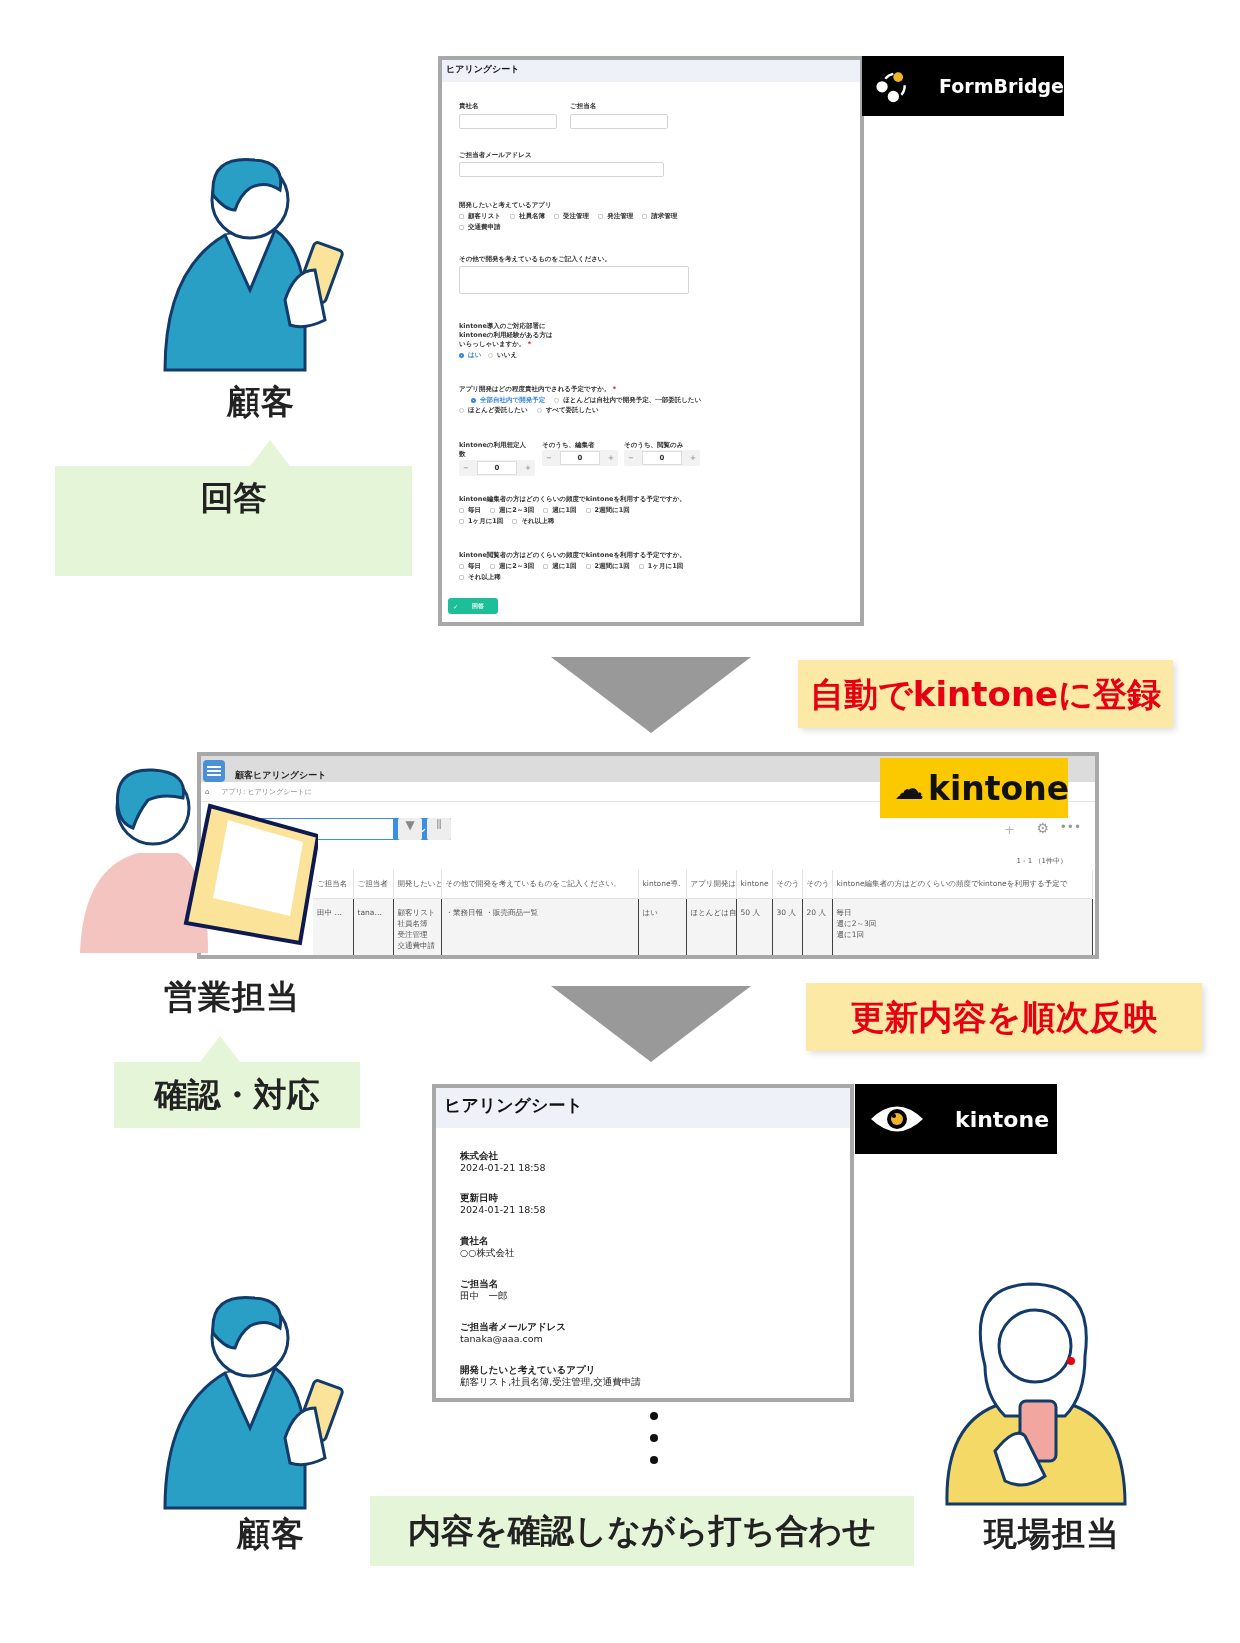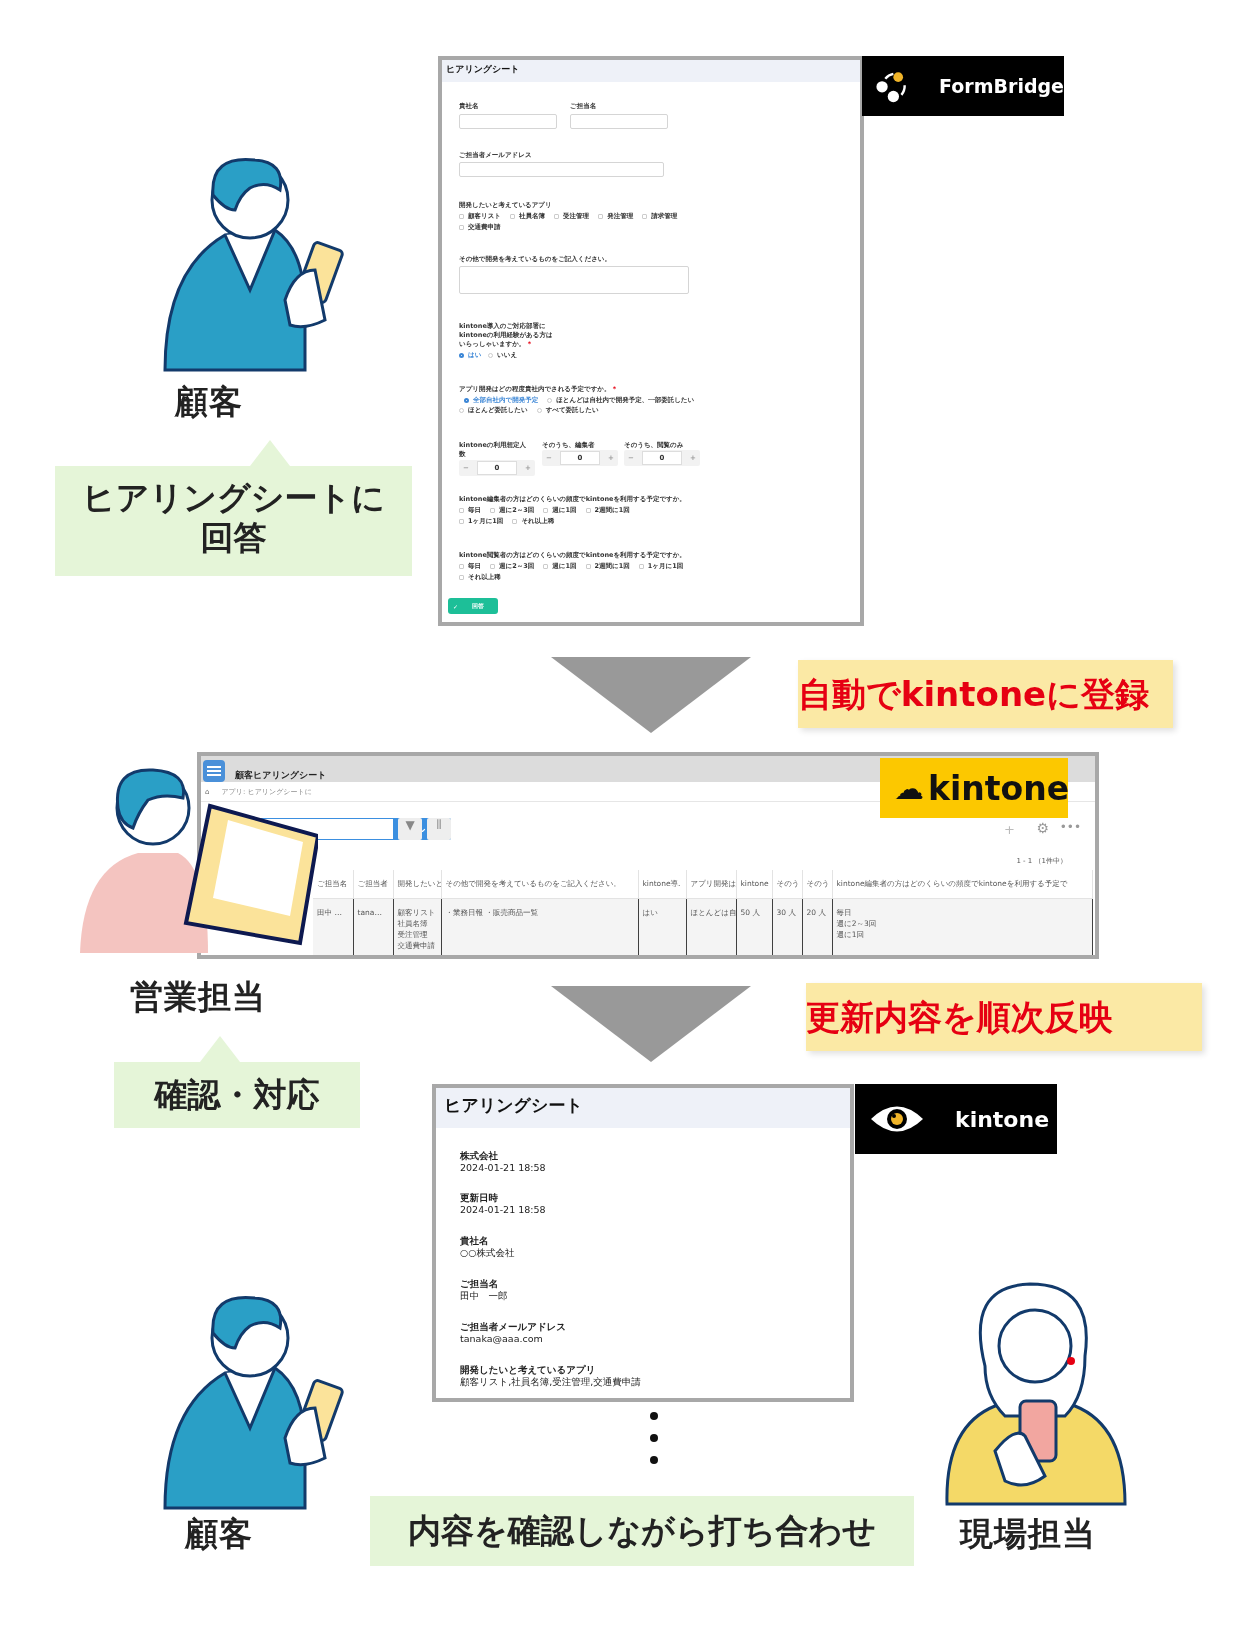--- a/index.html
+++ b/index.html
@@ -1,23 +1,23 @@
 <!DOCTYPE html>
 <html><head>
 <meta charset="utf-8">
 <style>
 *{box-sizing:border-box;margin:0;padding:0}
 body{width:1240px;height:1643px;background:#fff;position:relative;overflow:hidden;font-family:"DejaVu Sans","Liberation Sans",sans-serif;color:#222}
 .abs{position:absolute}
 
 .person{position:absolute}
-.role-label{position:absolute;font-size:33px;font-weight:bold;color:#222;text-align:left;letter-spacing:1px}
+.role-label{position:absolute;font-size:33px;font-weight:bold;color:#222;text-align:right;letter-spacing:1px}
 .callout{position:absolute;background:#e5f5d8;color:#222;font-weight:bold;text-align:center;line-height:1.2}
 .callout .tip{position:absolute;width:0;height:0;border-left:20px solid transparent;border-right:20px solid transparent;border-bottom:26px solid #e5f5d8;top:-26px}
-.note{position:absolute;background:#fbe9a5;color:#e60012;font-weight:bold;text-align:left;box-shadow:3px 3px 6px rgba(0,0,0,0.12)}
+.note{position:absolute;background:#fbe9a5;color:#e60012;font-weight:bold;text-align:center;box-shadow:3px 3px 6px rgba(0,0,0,0.12)}
 .arrow-down{position:absolute;width:0;height:0;border-left:100px solid transparent;border-right:100px solid transparent;border-top:76px solid #999}
 
 .fb{position:absolute;left:438px;top:56px;width:426px;height:570px;border:4px solid #a8a8a8;background:#fff;font-size:7px;font-weight:bold;color:#333;overflow:hidden}
 .fb-head{height:22px;background:#eef1f8;font-size:9px;padding:3px 4px;color:#111}
 .fb .lbl{position:absolute;font-size:6.5px}
 .fb .inp{position:absolute;border:1px solid #d5d5d5;border-radius:2px;background:#fff}
 .fb .opt{position:absolute;font-size:6.5px;white-space:nowrap}
 .fb .chk{display:inline-block;width:5px;height:5px;border:1px solid #ccc;border-radius:1px;margin:0 4px 0 0;vertical-align:middle}
 .fb .rad{display:inline-block;width:5px;height:5px;border:1px solid #ccc;border-radius:50%;margin:0 4px 0 0;vertical-align:middle}
 .fb .rad.on{border:2px solid #3b86d6}
@@ -54,21 +54,20 @@
   <path d="M10 220 Q10 120 70 85 L120 80 Q150 100 150 160 L150 220 Z" fill="#2a9fc6" stroke="#123a6b" stroke-width="3"></path>
   <path d="M70 85 L95 140 L120 80" fill="#fff" stroke="#123a6b" stroke-width="3"></path>
   <circle cx="95" cy="50" r="38" fill="#fff" stroke="#123a6b" stroke-width="3"></circle>
   <path d="M58 45 Q55 5 100 10 Q130 12 125 40 Q110 30 95 38 Q85 45 80 60 Q70 60 58 45Z" fill="#2a9fc6" stroke="#123a6b" stroke-width="3"></path>
   <rect x="150" y="95" width="30" height="55" rx="4" transform="rotate(20 165 122)" fill="#fbe39a" stroke="#123a6b" stroke-width="3"></rect>
   <path d="M130 150 Q140 120 160 120 L170 170 Q150 180 135 175Z" fill="#fff" stroke="#123a6b" stroke-width="3"></path>
 </svg>
 <div class="role-label" style="left:175px;top:380px;width:120px">顧客</div>
 <div class="callout" style="left:55px;top:466px;width:357px;height:110px;font-size:33px;padding-top:12px">
   <div class="tip" style="left:195px"></div>
-  <div>ヒアリングシートに</div>
   <div>回答</div>
 </div>
 
 <div class="fb">
   <div class="fb-head">ヒアリングシート</div>
   <div class="lbl" style="left:17px;top:42px">貴社名</div>
   <div class="inp" style="left:17px;top:54px;width:98px;height:15px"></div>
   <div class="lbl" style="left:128px;top:42px">ご担当名</div>
   <div class="inp" style="left:128px;top:54px;width:98px;height:15px"></div>
   <div class="lbl" style="left:17px;top:91px">ご担当者メールアドレス</div>
@@ -90,21 +89,21 @@
     <div>kintone導入のご対応部署に</div>
     <div>kintoneの利用経験がある方は</div>
     <div><span>いらっしゃいますか。</span> <span class="req">*</span></div>
   </div>
   <div class="opt" style="left:17px;top:291px">
     <span class="rad on"></span><span class="sel">はい</span>&nbsp;&nbsp;
     <span class="rad"></span><span>いいえ</span>
   </div>
 
   <div class="lbl" style="left:17px;top:325px"><span>アプリ開発はどの程度貴社内でされる予定ですか。</span> <span class="req">*</span></div>
-  <div class="opt" style="left:22px;top:336px">
+  <div class="opt" style="left:29px;top:336px">
     <span class="rad on"></span><span class="sel">全部自社内で開発予定</span>&nbsp;&nbsp;&nbsp;
     <span class="rad"></span><span>ほとんどは自社内で開発予定、一部委託したい</span>
   </div>
   <div class="opt" style="left:17px;top:346px">
     <span class="rad"></span><span>ほとんど委託したい</span>&nbsp;&nbsp;&nbsp;
     <span class="rad"></span><span>すべて委託したい</span>
   </div>
 
   <div class="lbl" style="left:17px;top:381px;line-height:9px">
       <div>kintoneの利用想定人</div>

